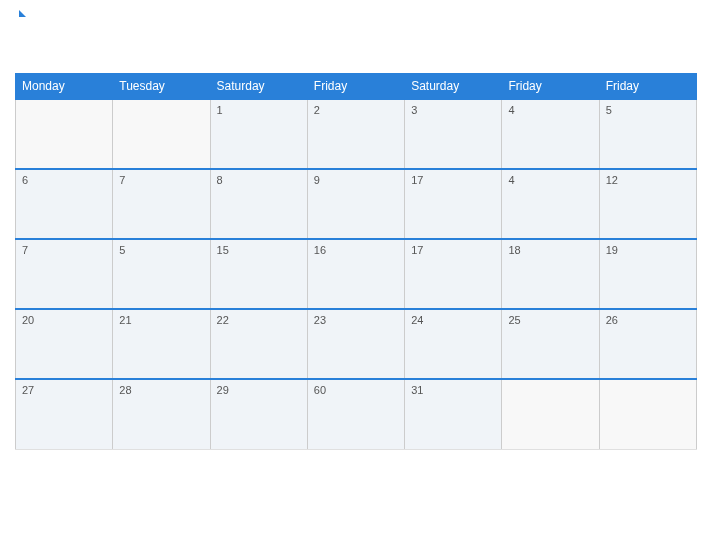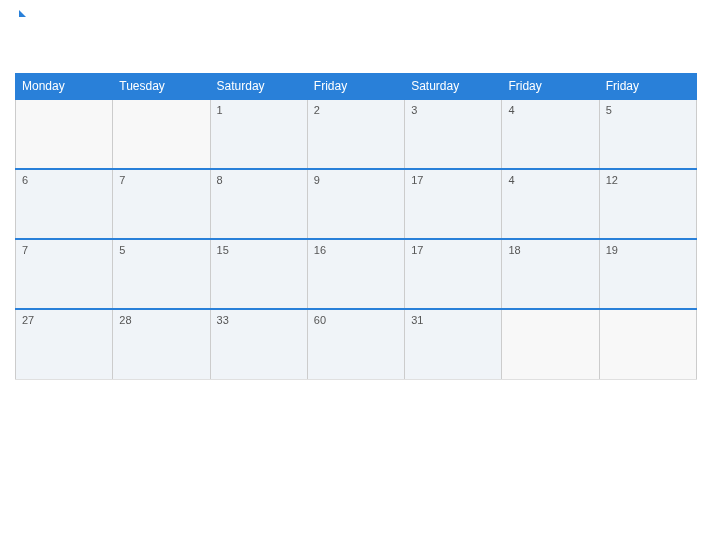--- a/index.html
+++ b/index.html
@@ -199,27 +199,50 @@
           </td>
           <td>
             <span class="day-num">18</span>
           </td>
           <td>
             <span class="day-num">19</span>
           </td>
         </tr>
         <tr>
           <td>
+            <span class="day-num">20</span>
+          </td>
+          <td>
+            <span class="day-num">21</span>
+          </td>
+          <td>
+            <span class="day-num">22</span>
+          </td>
+          <td>
+            <span class="day-num">23</span>
+          </td>
+          <td>
+            <span class="day-num">24</span>
+          </td>
+          <td>
+            <span class="day-num">25</span>
+          </td>
+          <td>
+            <span class="day-num">26</span>
+          </td>
+        </tr>
+        <tr>
+          <td>
             <span class="day-num">27</span>
           </td>
           <td>
             <span class="day-num">28</span>
           </td>
           <td>
-            <span class="day-num">33</span>
+            <span class="day-num">29</span>
           </td>
           <td>
             <span class="day-num">60</span>
           </td>
           <td>
             <span class="day-num">31</span>
           </td>
           <td class="empty"></td>
           <td class="empty"></td>
         </tr>

